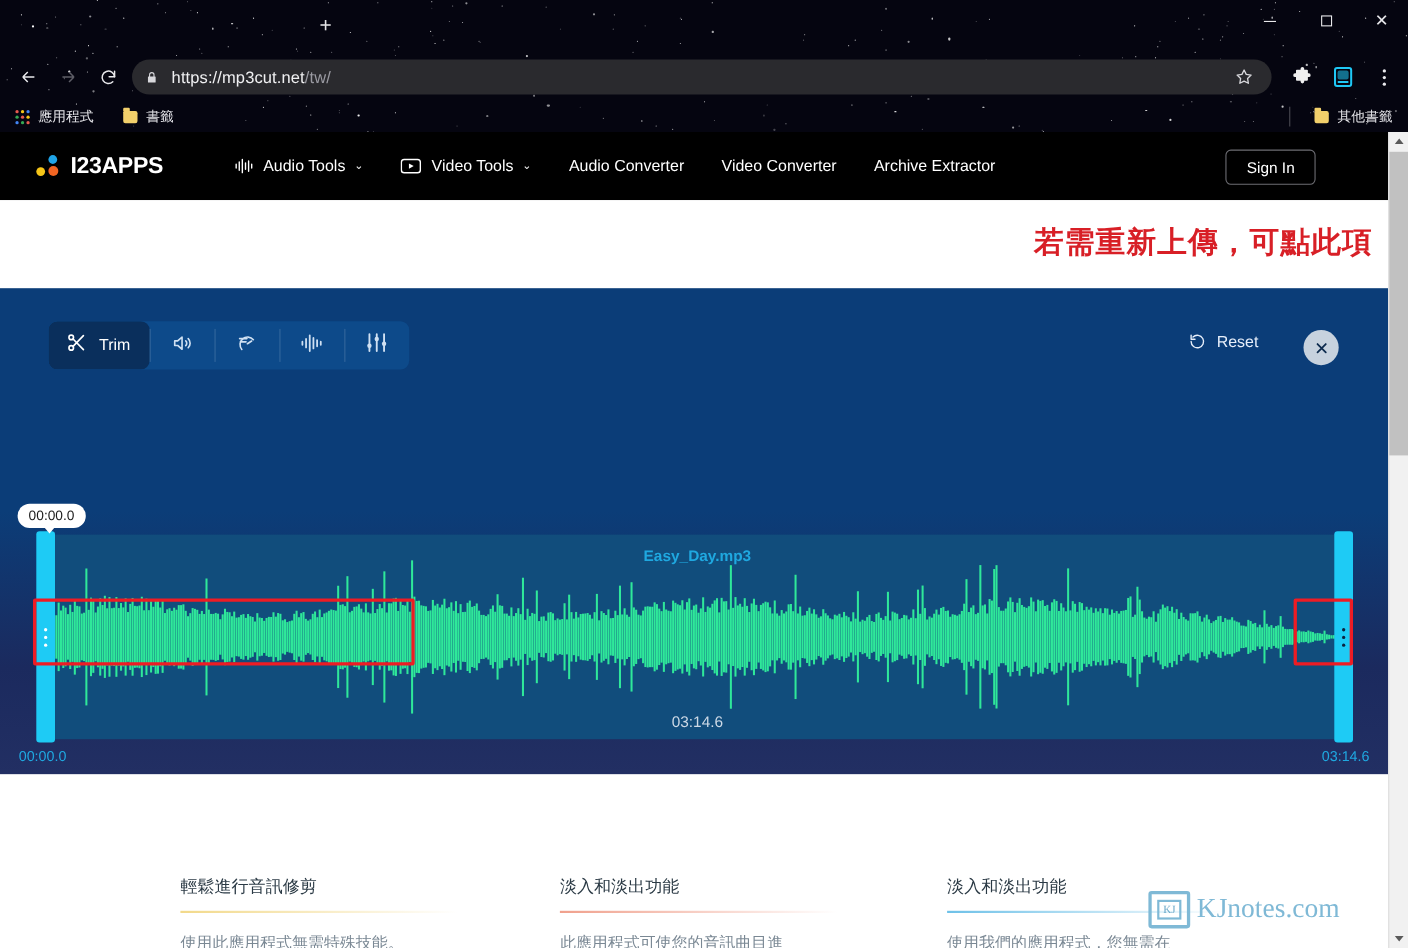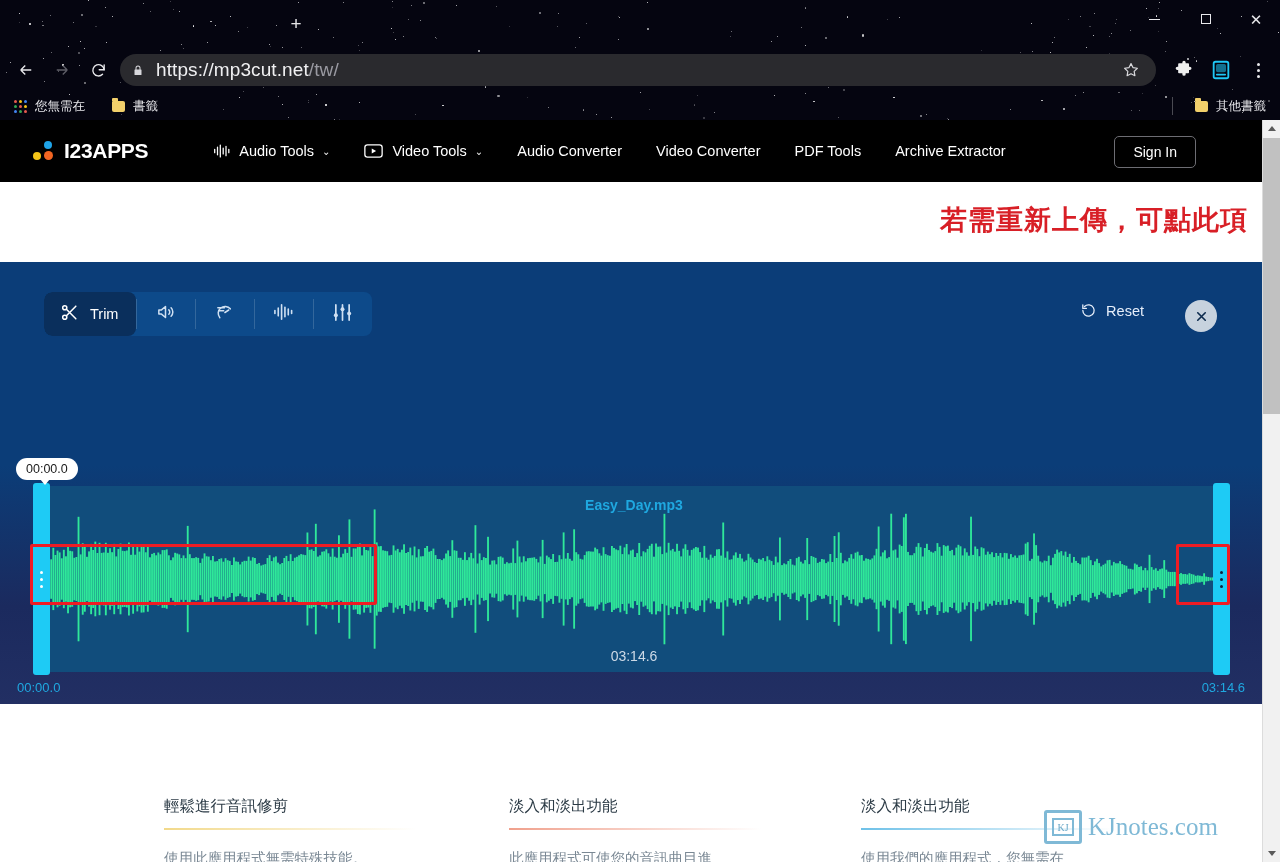--- a/index.html
+++ b/index.html
@@ -72,21 +72,21 @@
   #nav-back { left: 8px; }
   #nav-fwd  { left: 44px; color: #5d5d66; }
   #nav-reload { left: 80px; }
 
   #omnibox {
     position: absolute; left: 120px; top: 2px; width: 1036px; height: 32px;
     background: #2a2a2e; border-radius: 16px;
     display: flex; align-items: center; padding: 0 12px;
   }
   #lock-icon { flex: 0 0 14px; margin-right: 10px; display:flex; align-items:center; }
-  #omnibox-url { font-size: 19px; color: #f0f0f2; letter-spacing: .1px; white-space: nowrap; text-align: right; }
+  #omnibox-url { font-size: 15px; color: #f0f0f2; letter-spacing: .1px; white-space: nowrap; text-align: right; }
   #omnibox-url .dim { color: #9a9aa2; }
   #star-icon {
     position: absolute; left: 1122px; top: 9px; width: 18px; height: 18px;
     color: #d8d8dc;
   }
   #ext-puzzle { position: absolute; left: 1174px; top: 8px; width: 20px; height: 20px; color: #e9e9ec; }
   #ext-blue   { position: absolute; left: 1210px; top: 7px; width: 22px; height: 22px; }
   #menu-dots  { position: absolute; left: 1248px; top: 6px; width: 20px; height: 24px;
                 display:flex; flex-direction:column; align-items:center; justify-content:center; gap:3px; }
   #menu-dots i { width: 3px; height: 3px; border-radius: 50%; background: #e9e9ec; display: block; }
@@ -659,21 +659,21 @@
         <i style="background:#e85a4f"></i>
           <i style="background:#f5c518"></i>
           <i style="background:#4285f4"></i>
         <i style="background:#34a853"></i>
           <i style="background:#e85a4f"></i>
           <i style="background:#f5c518"></i>
         <i style="background:#4285f4"></i>
           <i style="background:#34a853"></i>
           <i style="background:#e85a4f"></i>
       </span>
-      <span>您無需在</span>
+      <span>應用程式</span>
     </div>
     <div class="bm-item" id="bm-books">
       <span class="folder-icon"></span>
       <span>書籤</span>
     </div>
     <div id="bm-sep"></div>
     <div id="bm-other">
       <span class="folder-icon"></span>
       <span>其他書籤</span>
     </div>
@@ -710,23 +710,20 @@
           </svg>
         </span>
         <span>Video Tools</span>
         <span class="caret">⌄</span>
       </a>
       <a class="nav-link">
         <span>Audio Converter</span>
       </a>
       <a class="nav-link">
         <span>Video Converter</span>
-      </a>
-      <a class="nav-link">
-        <span>PDF Tools</span>
       </a>
       <a class="nav-link">
         <span>Archive Extractor</span>
       </a>
     </nav>
 
     <div id="sign-in">Sign In</div>
   </div>
 
   <div id="annot-band">

